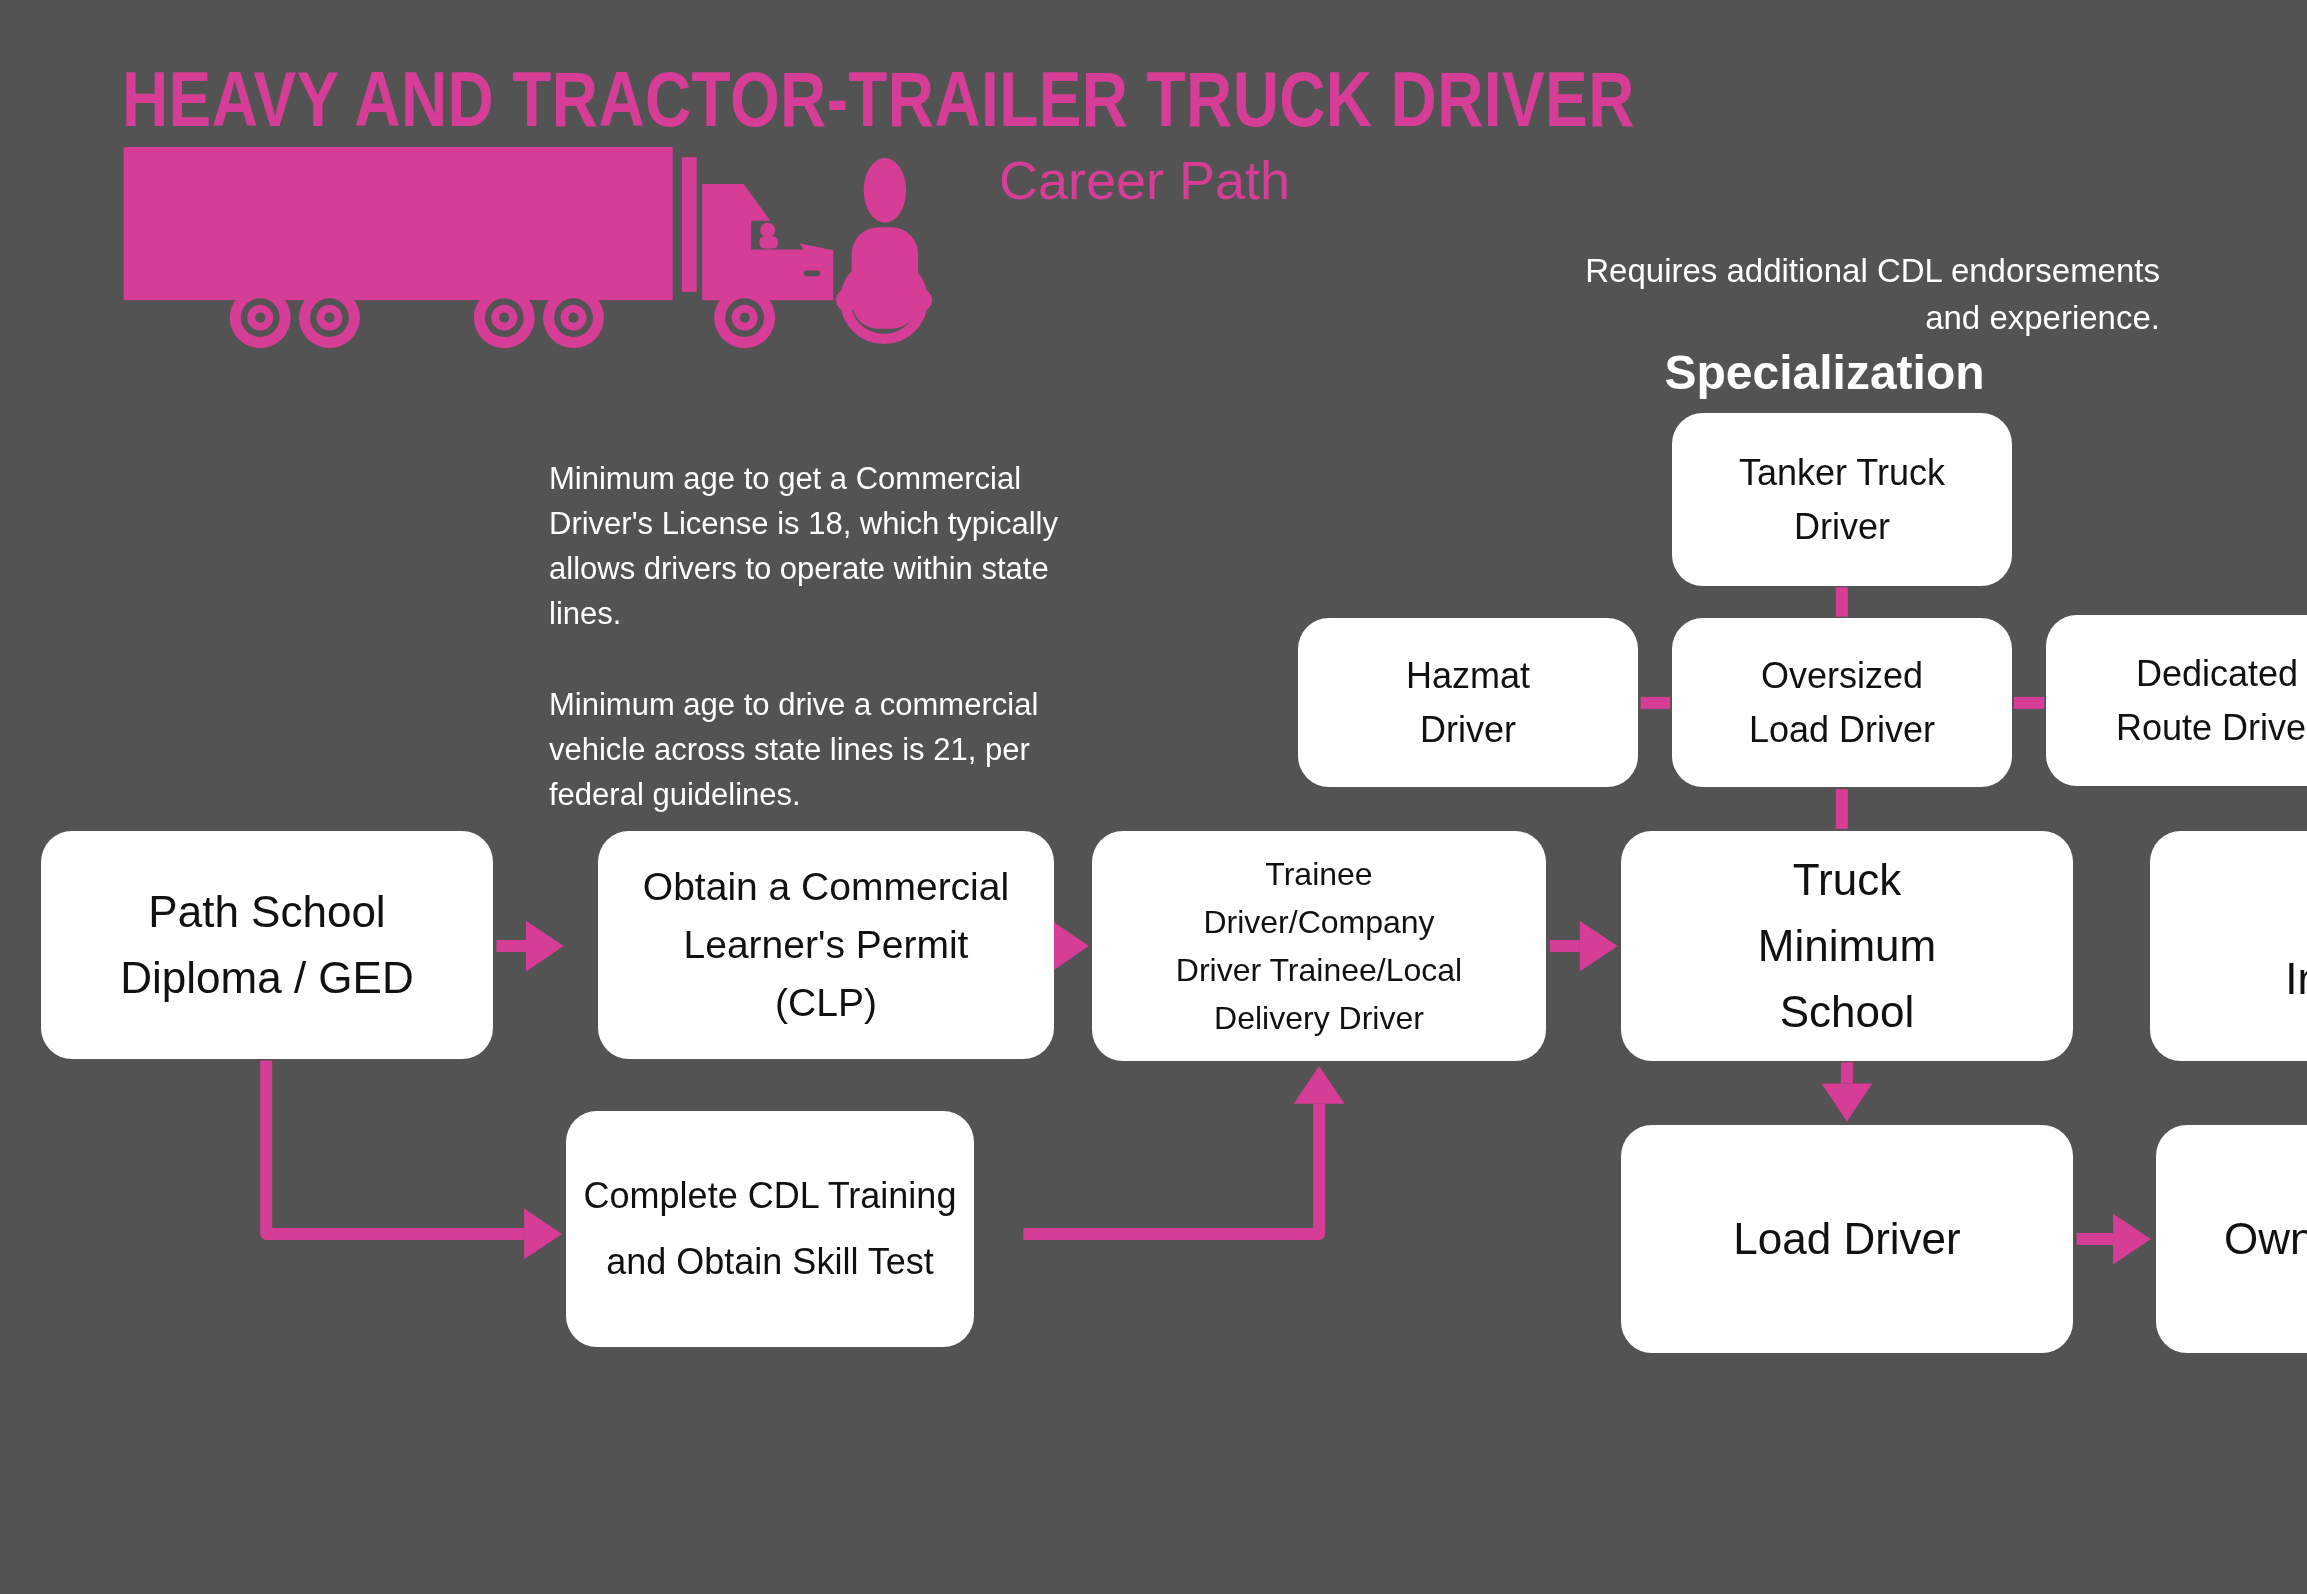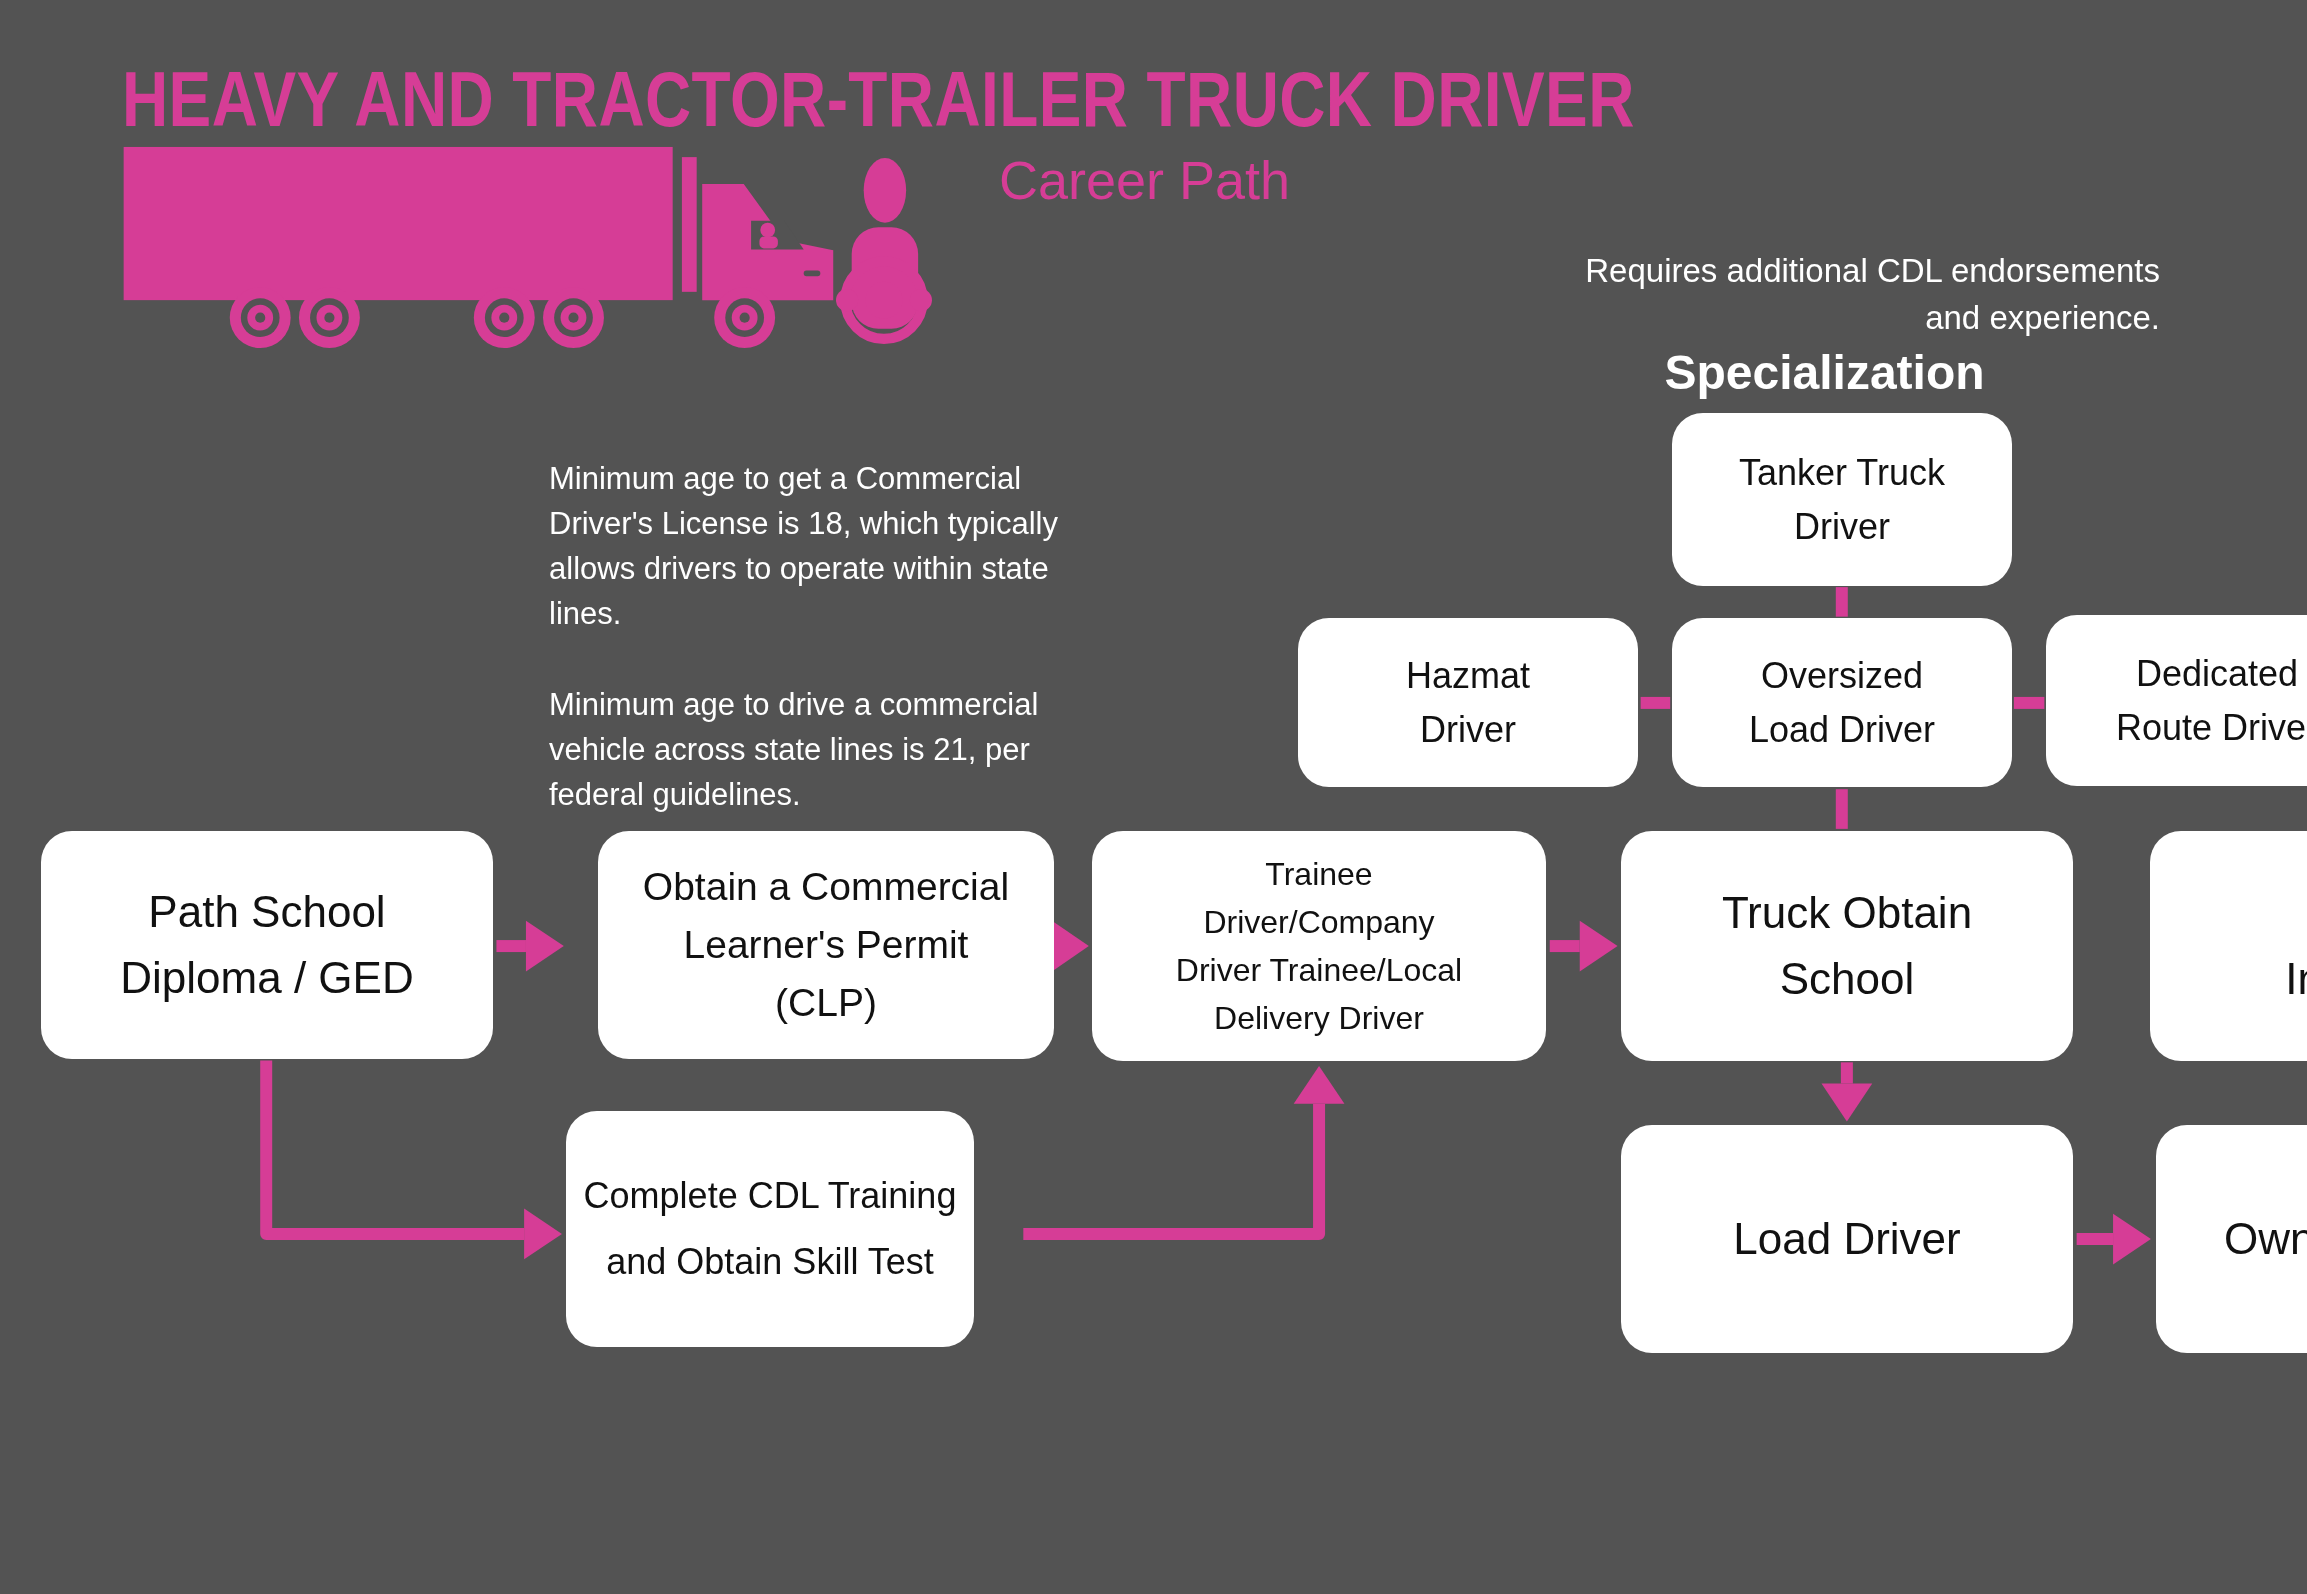--- a/index.html
+++ b/index.html
@@ -208,21 +208,21 @@
   <div class="box b-highschool">
       <span>Path School Diploma / GED</span>
     </div>
   <div class="box b-clp">
       <span>Obtain a Commercial Learner's Permit (CLP)</span>
     </div>
   <div class="box b-trainee">
       <span>Trainee Driver/Company Driver Trainee/Local Delivery Driver</span>
     </div>
   <div class="box b-truckschool">
-      <span>Truck Obtain School</span>
+      <span>Truck Minimum School</span>
     </div>
   <div class="box b-instructor">
       <span>Driving Instructor</span>
     </div>
 
   <div class="box b-complete">
       <span>Complete CDL Training  and Obtain Skill Test</span>
     </div>
   <div class="box b-team">
       <span>Load Driver</span>

